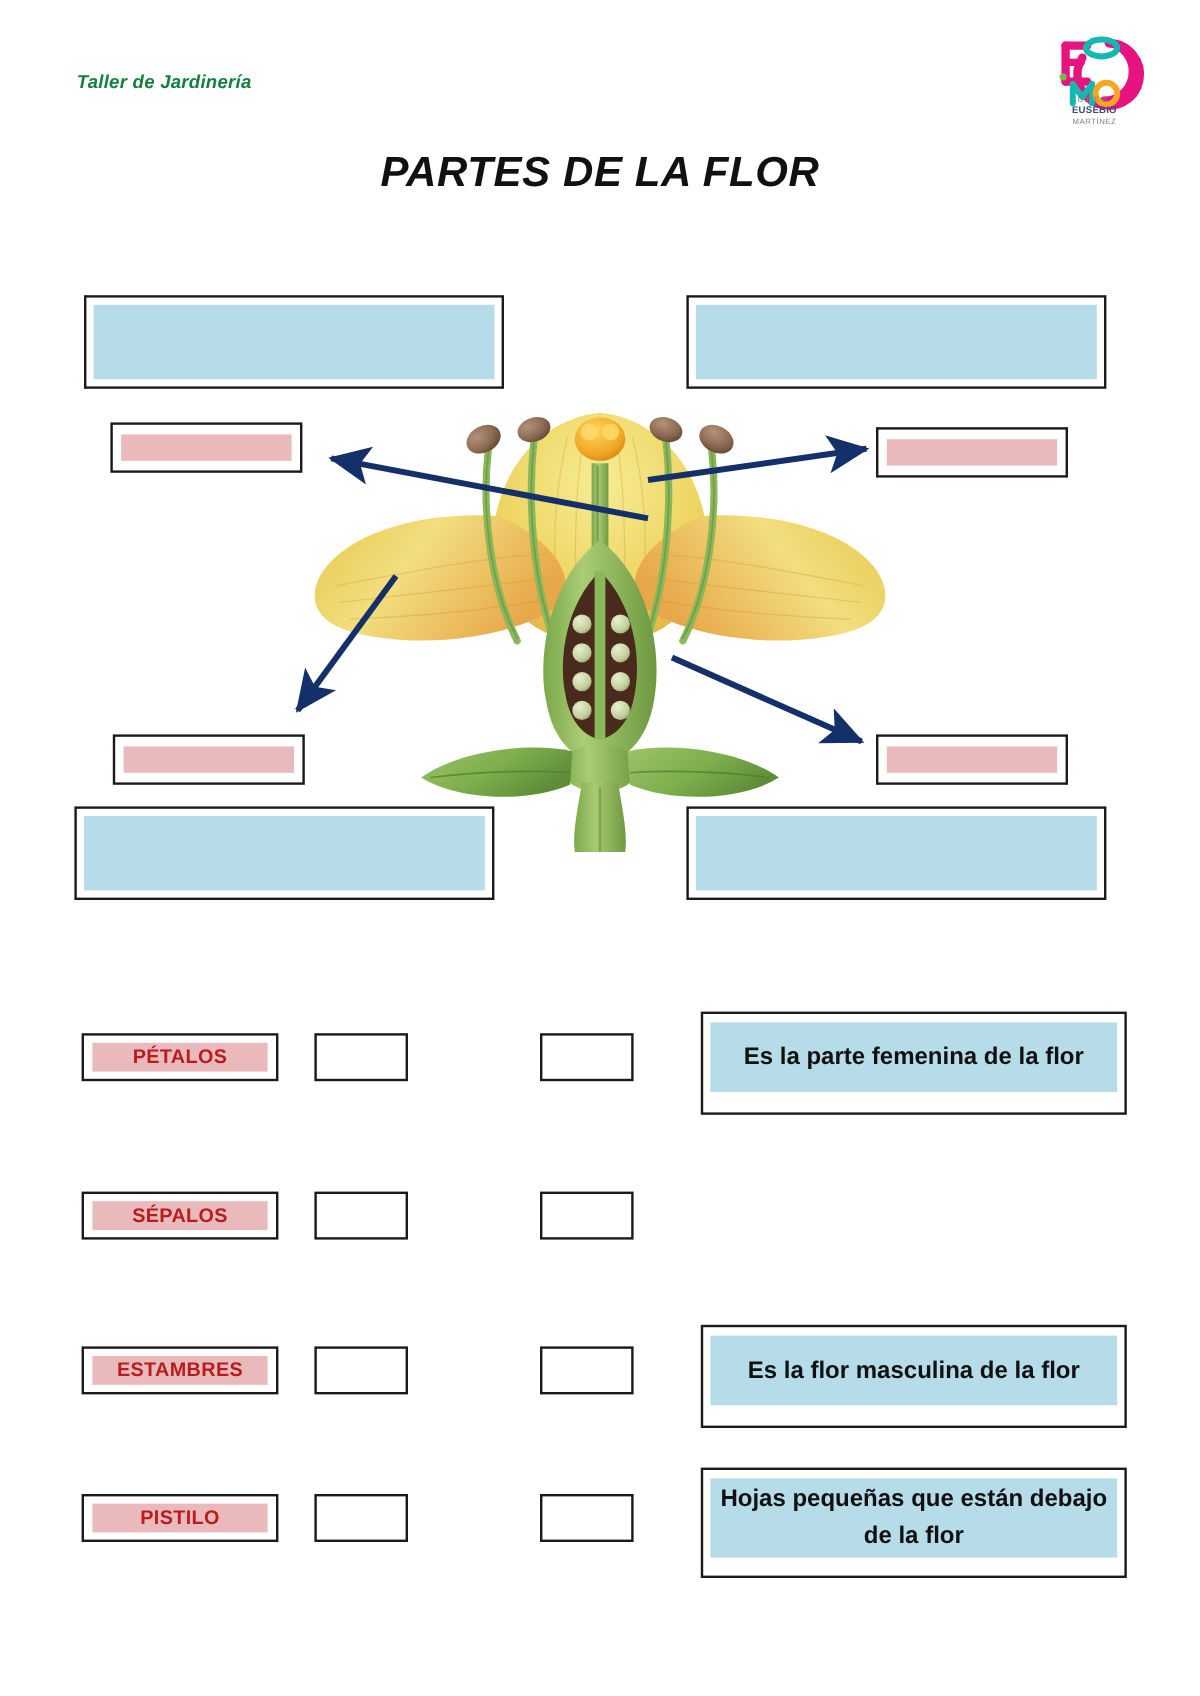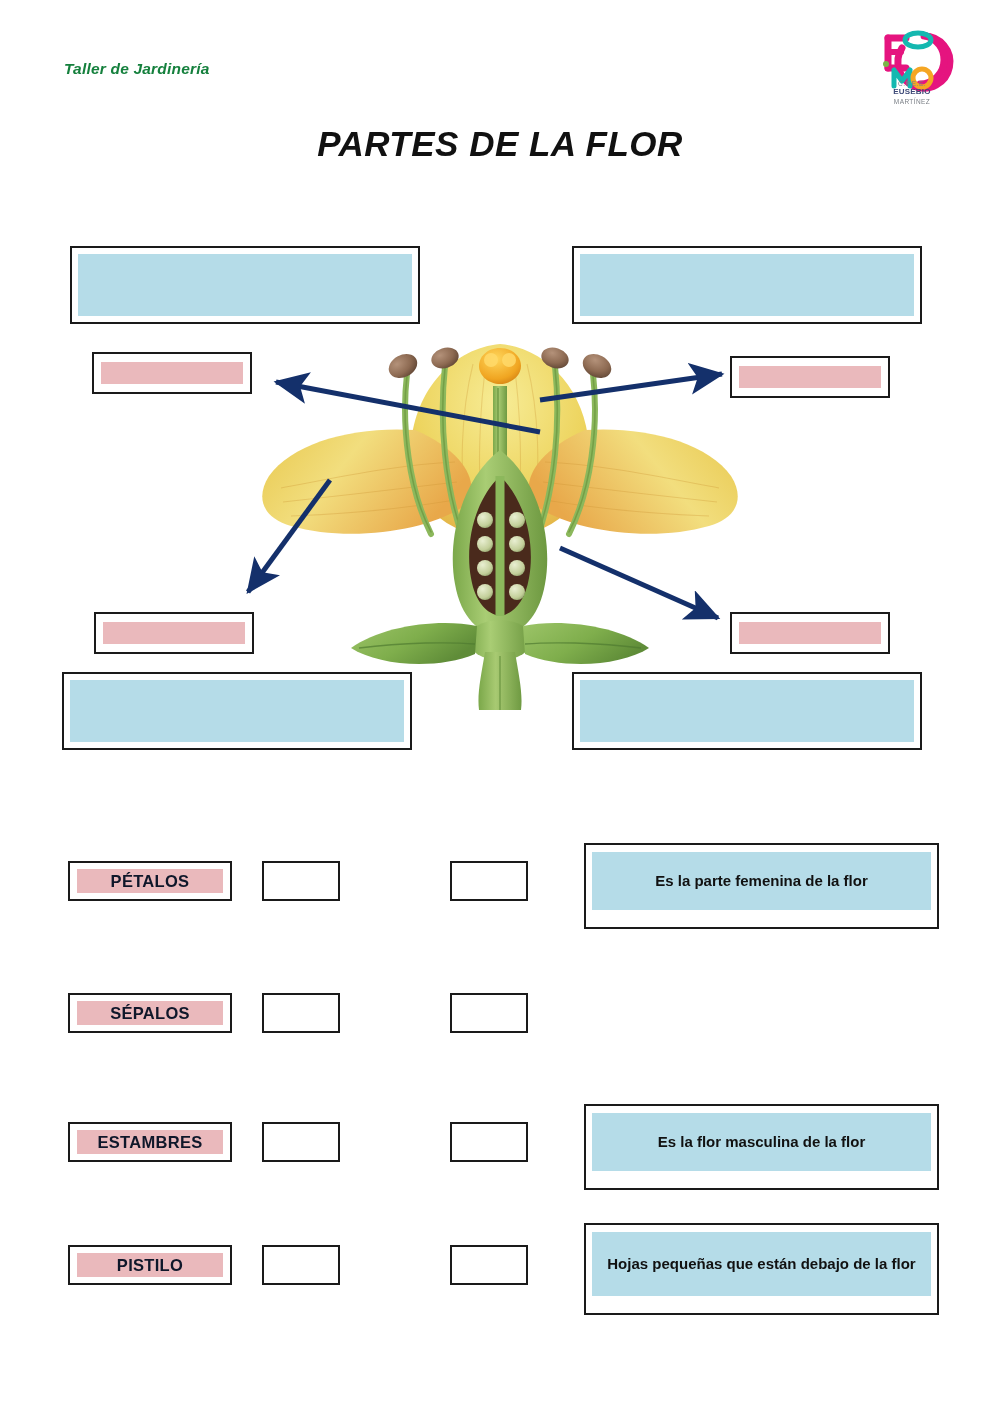--- a/index.html
+++ b/index.html
@@ -138,21 +138,21 @@
   }
   .term-chip {
     width: calc(100% - 14px);
     height: calc(100% - 12px);
     background: #eab9bc;
     display: flex;
     align-items: center;
     justify-content: center;
     font-size: 16.5px;
     font-weight: bold;
-    color: #0f172a;
+    color: #b91c1c;
     letter-spacing: 0.3px;
   }
   .answer-cell-left {
     position: absolute;
     left: 262px;
     top: 0;
     width: 78px;
     height: 40px;
     border: 2.5px solid #1a1a1a;
     background: #ffffff;
@@ -183,21 +183,21 @@
     padding: 7px 6px;
   }
   .desc-chip {
     width: 100%;
     min-height: calc(100% - 10px);
     background: #b5dce8;
     display: flex;
     align-items: center;
     justify-content: center;
     text-align: center;
-    font-size: 15px;
+    font-size: 20px;
     font-weight: bold;
     color: #111111;
     line-height: 1.55;
     padding: 2px 8px;
     box-sizing: border-box;
   }
   .desc-cell.two-line { top: -22px; height: 92px; }
 </style>
 </head>
 <body>

